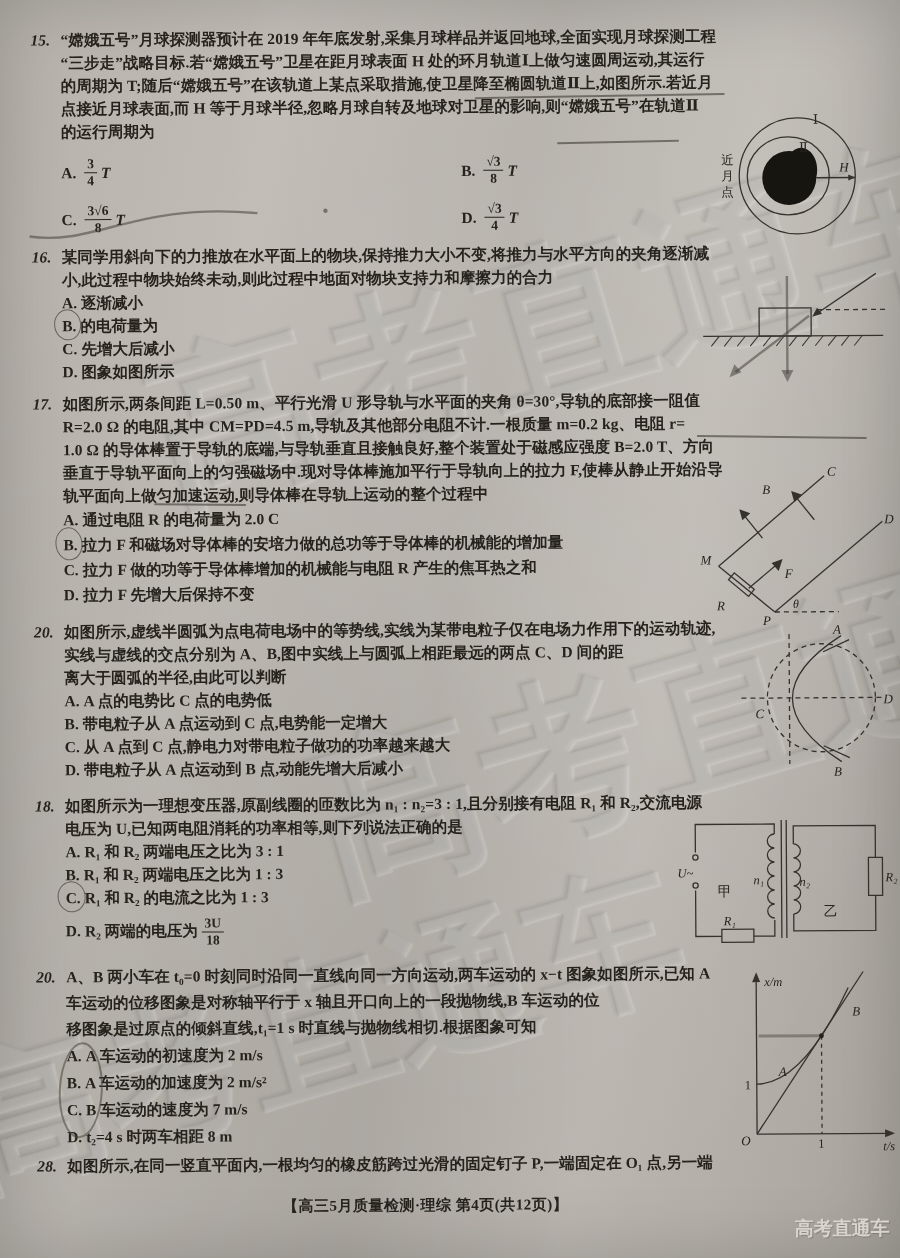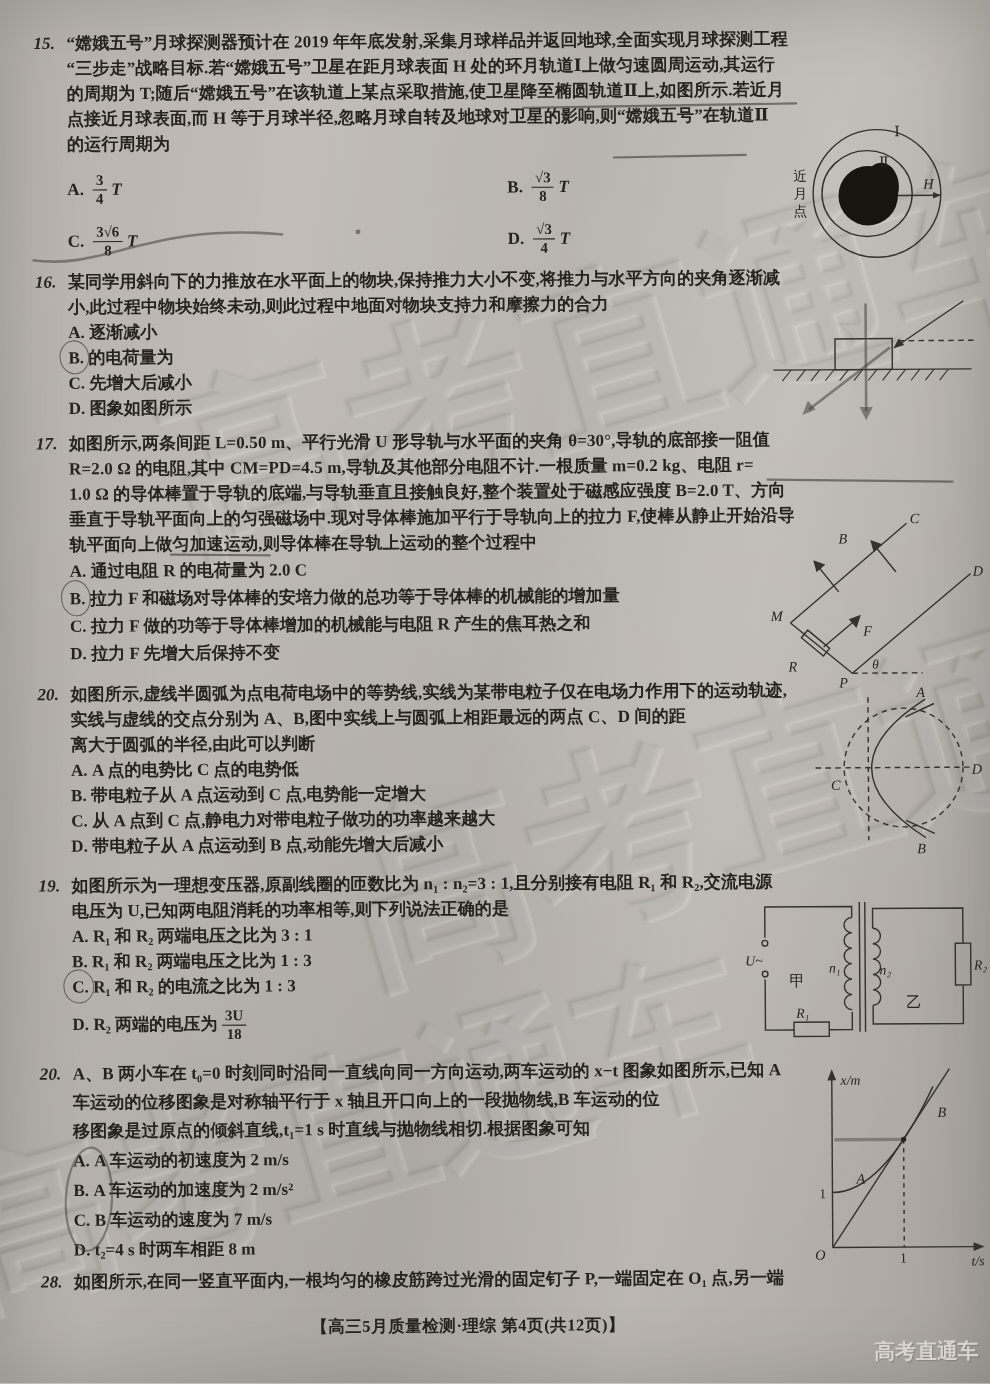--- a/index.html
+++ b/index.html
@@ -215,21 +215,21 @@
         <line class="prt" x1="86" y1="34" x2="112" y2="22"></line>
         <line class="prt" x1="86" y1="128" x2="112" y2="140"></line>
         <text x="96" y="16" font-size="13" font-style="italic" fill="#26231d">A</text>
         <text x="96" y="158" font-size="13" font-style="italic" fill="#26231d">B</text>
         <text x="18" y="100" font-size="13" font-style="italic" fill="#26231d">C</text>
         <text x="146" y="86" font-size="13" font-style="italic" fill="#26231d">D</text>
       </svg>
     </div>
 
     <div class="q" style="top:792px;">
-      <div class="qline"><span class="qnum">19.</span><span>如图所示为一理想变压器,原副线圈的匝数比为 n₁ : n₂=3 : 1,且分别接有电阻 R₁ 和 R₂,交流电源</span></div>
+      <div class="qline"><span class="qnum">18.</span><span>如图所示为一理想变压器,原副线圈的匝数比为 n₁ : n₂=3 : 1,且分别接有电阻 R₁ 和 R₂,交流电源</span></div>
       <div class="qline cont">电压为 U,已知两电阻消耗的功率相等,则下列说法正确的是</div>
       <div class="opt"><span class="optlabel">A.</span><span>R₁ 和 R₂ 两端电压之比为 3 : 1</span></div>
       <div class="opt"><span class="optlabel">B.</span><span>R₁ 和 R₂ 两端电压之比为 1 : 3</span></div>
       <div class="opt"><span class="optlabel circ">C.</span><span>R₁ 和 R₂ 的电流之比为 1 : 3</span></div>
       <div class="opt" style="margin-top:8px;"><span class="optlabel">D.</span><span>R₂ 两端的电压为</span><span class="frac"><span class="fnum">3U</span><span class="fden">18</span></span></div>
     </div>
 
     <div class="fig" style="left:676px;top:798px;">
       <svg width="224" height="162" viewBox="0 0 224 162">
         <polyline class="prt" points="18,56 18,28 97,28 97,38"></polyline>

